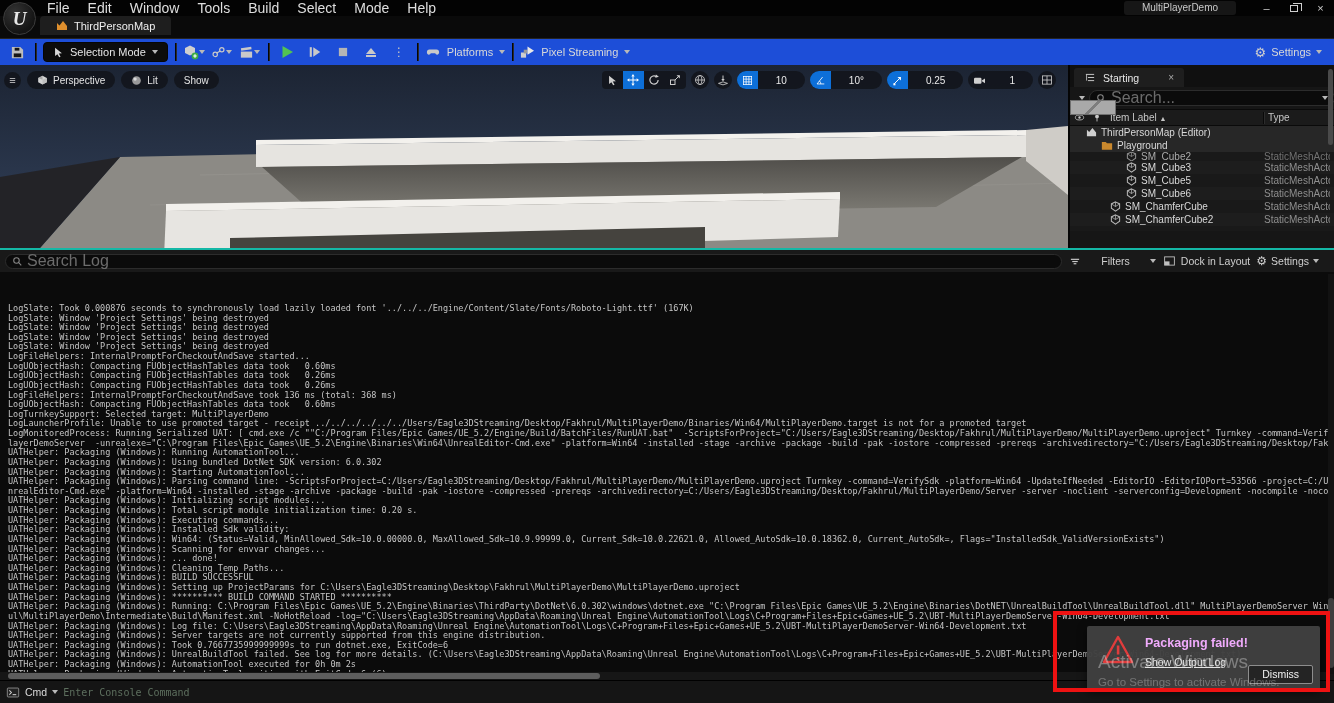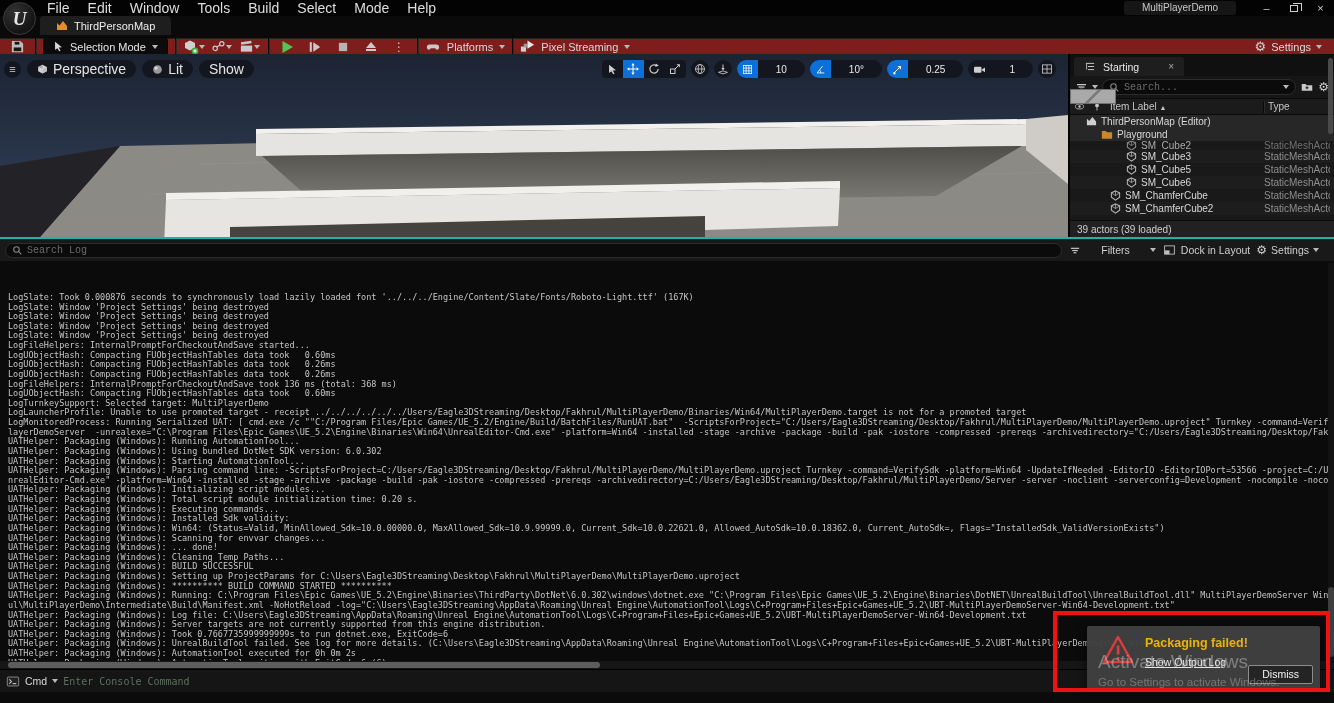--- a/index.html
+++ b/index.html
@@ -25,63 +25,63 @@
   .winbtn { width:27px; height:16px; display:flex; align-items:center; justify-content:center; color:#cfcfcf; font-size:11px; }
   .restore-glyph { width:8px; height:7px; border:1px solid #cfcfcf; position:relative; }
   .restore-glyph::before { content:""; position:absolute; left:2px; top:-3px; width:8px; height:7px; border:1px solid #cfcfcf; border-left:none; border-bottom:none; }
 
   
   .tabbar { height:22px; background:#0a0a0a; display:flex; padding-left:40px; }
   .tab { height:19px; background:#1e1e1e; border-radius:4px 4px 0 0; display:flex; align-items:center;
     gap:6px; padding:0 16px; font-size:11px; color:#eeeeee; }
 
   
-  .toolbar { height:16px; background:#7f1d1d; border-top:1px solid #232323; display:flex; align-items:center; padding:0 6px; gap:7px; }
+  .toolbar { height:27px; background:#1d4ed8; border-top:1px solid #232323; display:flex; align-items:center; padding:0 6px; gap:7px; }
   .tsep { width:1px; height:18px; background:#050505; box-shadow:1px 0 0 #2a2a2a; }
   .tbtn { width:22px; height:22px; display:flex; align-items:center; justify-content:center; border-radius:3px; }
   .dd-pill { height:20px; background:#0c0c0c; border:1px solid #060606; border-radius:4px; display:flex;
     align-items:center; gap:6px; padding:0 9px; font-size:11px; color:#e6e6e6; }
   .chev { width:0; height:0; border-left:3.5px solid transparent; border-right:3.5px solid transparent; border-top:4px solid #b9b9b9; }
   .tb-group { display:flex; align-items:center; gap:6px; }
   .tb-label { font-size:11px; color:#d8d8d8; }
   .dots { font-size:12px; color:#c5c5c5; line-height:10px; }
   .eject { display:flex; flex-direction:column; align-items:center; gap:1px; }
   .eject .tri { width:0; height:0; border-left:5px solid transparent; border-right:5px solid transparent; border-bottom:6px solid #c9c9c9; }
   .eject .bar { width:10px; height:2px; background:#c9c9c9; }
   .toolbar-right { margin-left:auto; display:flex; align-items:center; gap:5px; padding-right:6px; }
   .gear-glyph { font-size:13px; color:#cfcfcf; }
 
   
   .main { position:relative; height:183px; display:flex; background:#000; }
   .viewport { position:relative; width:1068px; height:183px; overflow:hidden; }
   .vp-left { position:absolute; left:4px; top:6px; display:flex; align-items:center; gap:6px; z-index:3; }
   .vp-burger { width:17px; height:17px; border-radius:50%; background:rgba(18,20,26,0.85); color:#d6d6d6;
     font-size:11px; display:flex; align-items:center; justify-content:center; }
-  .vp-pill { height:18px; border-radius:9px; background:rgba(18,20,26,0.85); color:#e4e4e4; font-size:14px;
+  .vp-pill { height:18px; border-radius:9px; background:rgba(18,20,26,0.85); color:#e4e4e4; font-size:10px;
     display:flex; align-items:center; gap:5px; padding:0 10px; }
   .vp-right { position:absolute; right:12px; top:6px; display:flex; align-items:center; gap:5px; z-index:3; }
   .vp-group { display:flex; background:rgba(18,20,26,0.85); border-radius:4px; overflow:hidden; }
   .vp-tool { width:21px; height:18px; display:flex; align-items:center; justify-content:center; color:#cfcfcf; }
   .vp-tool.active { background:#0d6fd8; color:#fff; }
   .vp-circle { width:18px; height:18px; border-radius:9px; background:rgba(18,20,26,0.85); display:flex; align-items:center; justify-content:center; }
   .vp-chip { display:flex; height:18px; border-radius:9px; overflow:hidden; background:rgba(18,20,26,0.85); font-size:10px; color:#eaeaea; }
   .vp-chip .ci { background:#0d6fd8; display:flex; align-items:center; padding:0 5px; }
   .vp-chip.plain .ci { background:transparent; }
   .vp-chip .cv { display:flex; align-items:center; padding:0 18px; }
 
   
   .outliner { position:relative; width:266px; height:183px; background:#161616; border-left:2px solid #050505; }
   .o-tabrow { height:22px; background:#101010; display:flex; align-items:flex-end; }
   .o-tab { margin-left:4px; height:19px; background:#1e1e1e; border-radius:3px 3px 0 0; display:flex;
     align-items:center; gap:7px; padding:0 10px; font-size:10.5px; color:#e8e8e8; width:110px; }
   .o-tab .x { margin-left:auto; color:#aaa; font-size:10px; }
   .o-searchrow { height:22px; display:flex; align-items:center; gap:4px; padding:0 5px; background:#161616; }
   .search-pill { flex:1; height:16px; background:#0b0b0b; border:1px solid #2c2c2c; border-radius:8px;
     display:flex; align-items:center; gap:4px; padding:0 6px; }
-  .search-pill input { flex:1; background:transparent; border:none; outline:none; color:#cfcfcf; font-size:10px; font-family:Liberation Mono, monospace; min-width:0; }
+  .search-pill input { flex:1; background:transparent; border:none; outline:none; color:#cfcfcf; font-size:16px; font-family:Liberation Sans, sans-serif; min-width:0; }
   .search-pill input::placeholder { color:#6c6c6c; }
   .o-colhead { height:17px; background:#1b1b1b; border-top:1px solid #0a0a0a; border-bottom:1px solid #0a0a0a;
     display:flex; align-items:center; font-size:10px; color:#c6c6c6; }
   .o-colhead .cicon { width:18px; display:flex; justify-content:center; }
   .o-colhead .lbl { flex:1; padding-left:4px; }
   .o-colhead .coldiv { width:1px; height:12px; background:#090909; box-shadow:1px 0 0 #2c2c2c; }
   .o-colhead .typ { width:70px; padding-left:4px; }
   .o-list { position:relative; height:105px; overflow:hidden; background:#191919; }
   .o-row { position:relative; height:13px; display:flex; align-items:center; font-size:10px; color:#d8d8d8; }
   .o-row:nth-child(even) { background:#1d1d1d; }
@@ -114,21 +114,21 @@
   .log-vthumb { position:absolute; right:0; bottom:6px; width:6px; height:70px; background:#3e3e3e; border-radius:3px; }
   .cmd-bar { height:23px; background:#151515; border-top:1px solid #000; display:flex; align-items:center; gap:5px; padding:0 6px; flex:none; }
   .cmd-label { font-size:10.5px; color:#dadada; }
   .cmd-input { flex:1; background:transparent; border:none; outline:none;
     font-family:"DejaVu Sans Mono", monospace; font-size:10px; color:#9fb3a0; }
   .cmd-input::placeholder { color:#5d6f5e; }
 
   
   .notification { position:absolute; left:1087px; top:626px; width:233px; height:64px; z-index:30;
     background:rgba(64,64,64,0.97); border-radius:2px; box-shadow:0 3px 10px rgba(0,0,0,0.55); }
-  .notif-title { position:absolute; left:58px; top:10px; font-size:12.5px; font-weight:bold; color:#eab308; }
+  .notif-title { position:absolute; left:58px; top:10px; font-size:12.5px; font-weight:bold; color:#f0abfc; }
   .notif-link { position:absolute; left:58px; top:30px; font-size:10.5px; color:#e3e3e3; text-decoration:underline; }
   .notif-dismiss { position:absolute; right:7px; bottom:6px; padding:2px 13px 3px; background:#242424;
     border:1px solid #8d8d8d; border-radius:2px; font-size:10.5px; color:#f2f2f2; }
   .notif-warn { position:absolute; left:14px; top:8px; }
   .watermark { position:absolute; left:1098px; top:651px; z-index:31; pointer-events:none; white-space:nowrap; }
   .wm1 { font-size:19px; color:rgba(235,235,235,0.38); }
   .wm2 { font-size:11.5px; color:rgba(225,225,225,0.33); margin-top:3px; }
   .annotation { position:absolute; left:1053px; top:611px; width:277px; height:81px; border:4px solid #ee1212; z-index:40; pointer-events:none; }
 </style>
 </head>
@@ -559,23 +559,20 @@
                 <path d="M6 1l4.5 2.2v4.6L6 11 1.5 7.8V3.2z" fill="none" stroke="#b9b9b9" stroke-width="1.1"></path>
                 <path d="M6 1v5M6 6l4.5-2.8M6 6L1.5 3.2" stroke="#b9b9b9" stroke-width="0.8"></path>
               </svg>
             </span>
             <span class="o-label">SM_ChamferCube2</span>
             <span class="o-type">StaticMeshActor</span>
           </div>
         </div>
       <div class="thumb-box"></div>
       <div class="o-vscroll"></div>
-      <div class="o-footer">
-        <span>39 actors (39 loaded)</span>
-      </div>
     </div>
   </div>
 
   <div class="logpanel">
     <div class="log-head">
       <div class="search-pill log-search">
         <svg width="11" height="11" viewBox="0 0 16 16">
             <circle cx="6.5" cy="6.5" r="4" fill="none" stroke="#8a8a8a" stroke-width="1.5"></circle>
             <line x1="9.8" y1="9.8" x2="13.5" y2="13.5" stroke="#8a8a8a" stroke-width="1.5"></line>
           </svg>

